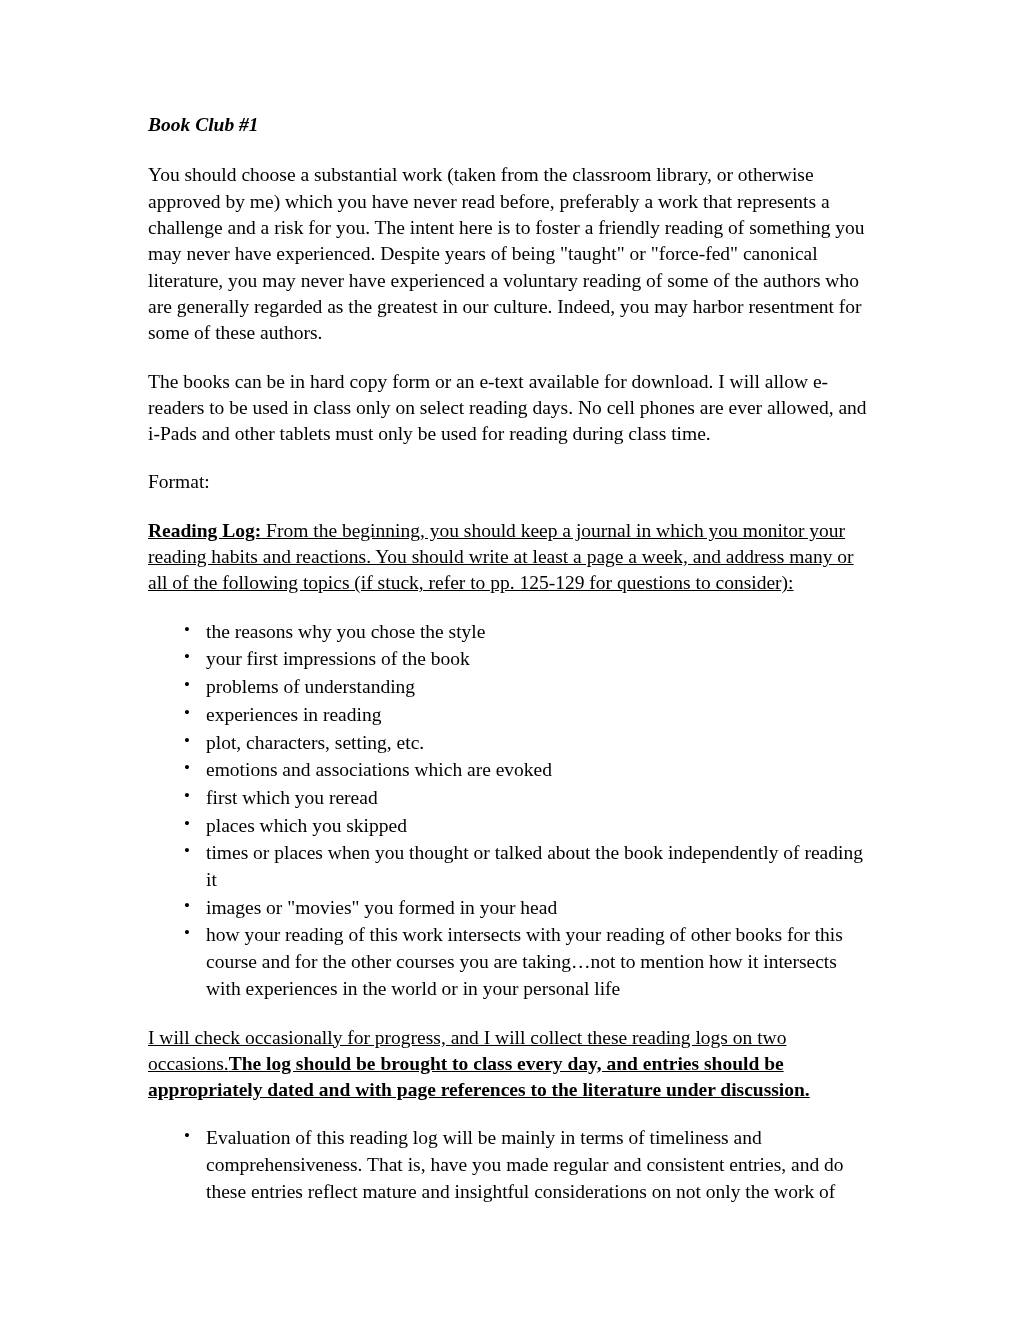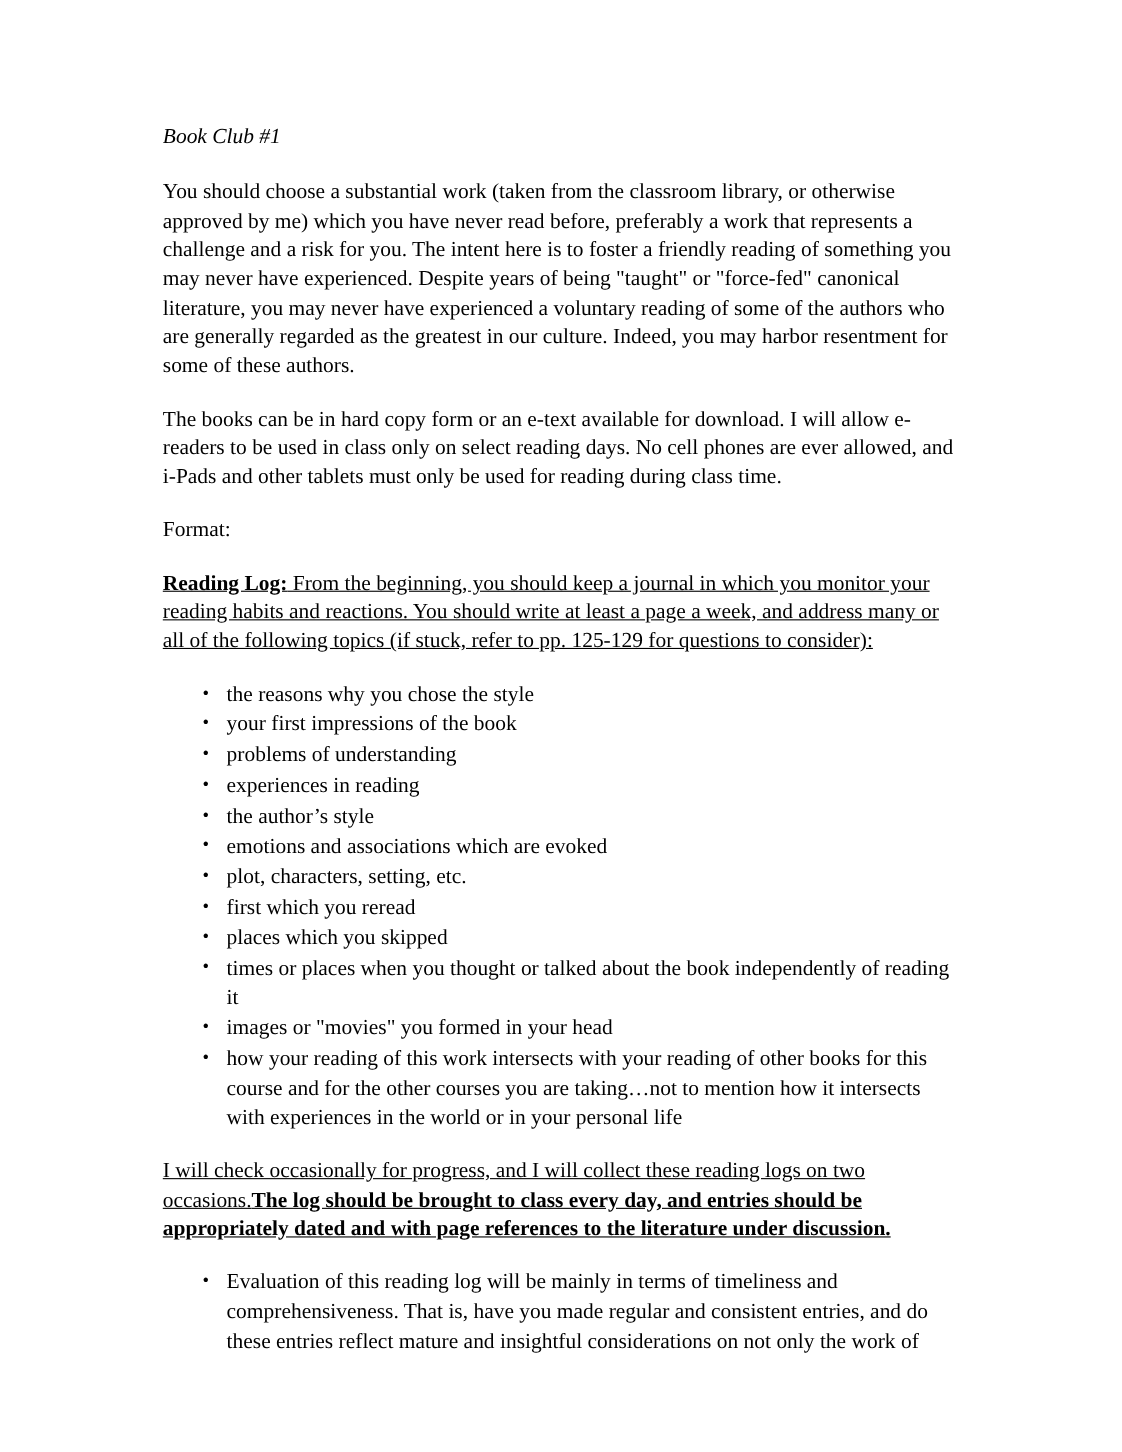--- a/index.html
+++ b/index.html
@@ -19,21 +19,21 @@
     height: 1320px;
     box-sizing: border-box;
     padding: 112px 148px 0 148px;
   }
   .doc-body {
     width: 724px;
     font-size: 19.5px;
     line-height: 1.35;
   }
   .heading {
-    font-weight: normal;
+    font-weight: bold;
     font-style: italic;
     font-size: 19.5px;
     margin: 0 0 24px 0;
   }
   p.para {
     margin: 12px 0 22px 0;
     text-align: left;
   }
   p.tight {
     margin: 0 0 22px 0;
@@ -85,23 +85,22 @@
 
     <p class="section-label">Format:</p>
 
     <p class="tight"><span class="bold">Reading Log:</span><span> From the beginning, you should keep a journal in which you monitor your reading habits and reactions. You should write at least a page a week, and address many or all of the following topics (if stuck, refer to pp. 125-129 for questions to consider):</span></p>
 
     <ul class="bullets spaced">
       <li>the reasons why you chose the style</li>
       <li>your first impressions of the book</li>
       <li>problems of understanding</li>
       <li>experiences in reading</li>
-      <li>the author’s style</li>
+      <li>plot, characters, setting, etc.</li>
       <li>emotions and associations which are evoked</li>
-      <li>plot, characters, setting, etc.</li>
       <li>first which you reread</li>
       <li>places which you skipped</li>
       <li>times or places when you thought or talked about the book independently of reading it</li>
       <li>images or "movies" you formed in your head</li>
       <li>how your reading of this work intersects with your reading of other books for this course and for the other courses you are taking…not to mention how it intersects with experiences in the world or in your personal life</li>
     </ul>
 
     <p class="tight"><span>I will check occasionally for progress, and I will collect these reading logs on two occasions.</span><span class="bold">The log should be brought to class every day, and entries should be appropriately dated and with page references to the literature under discussion.</span></p>
 
     <ul class="bullets final-list">

